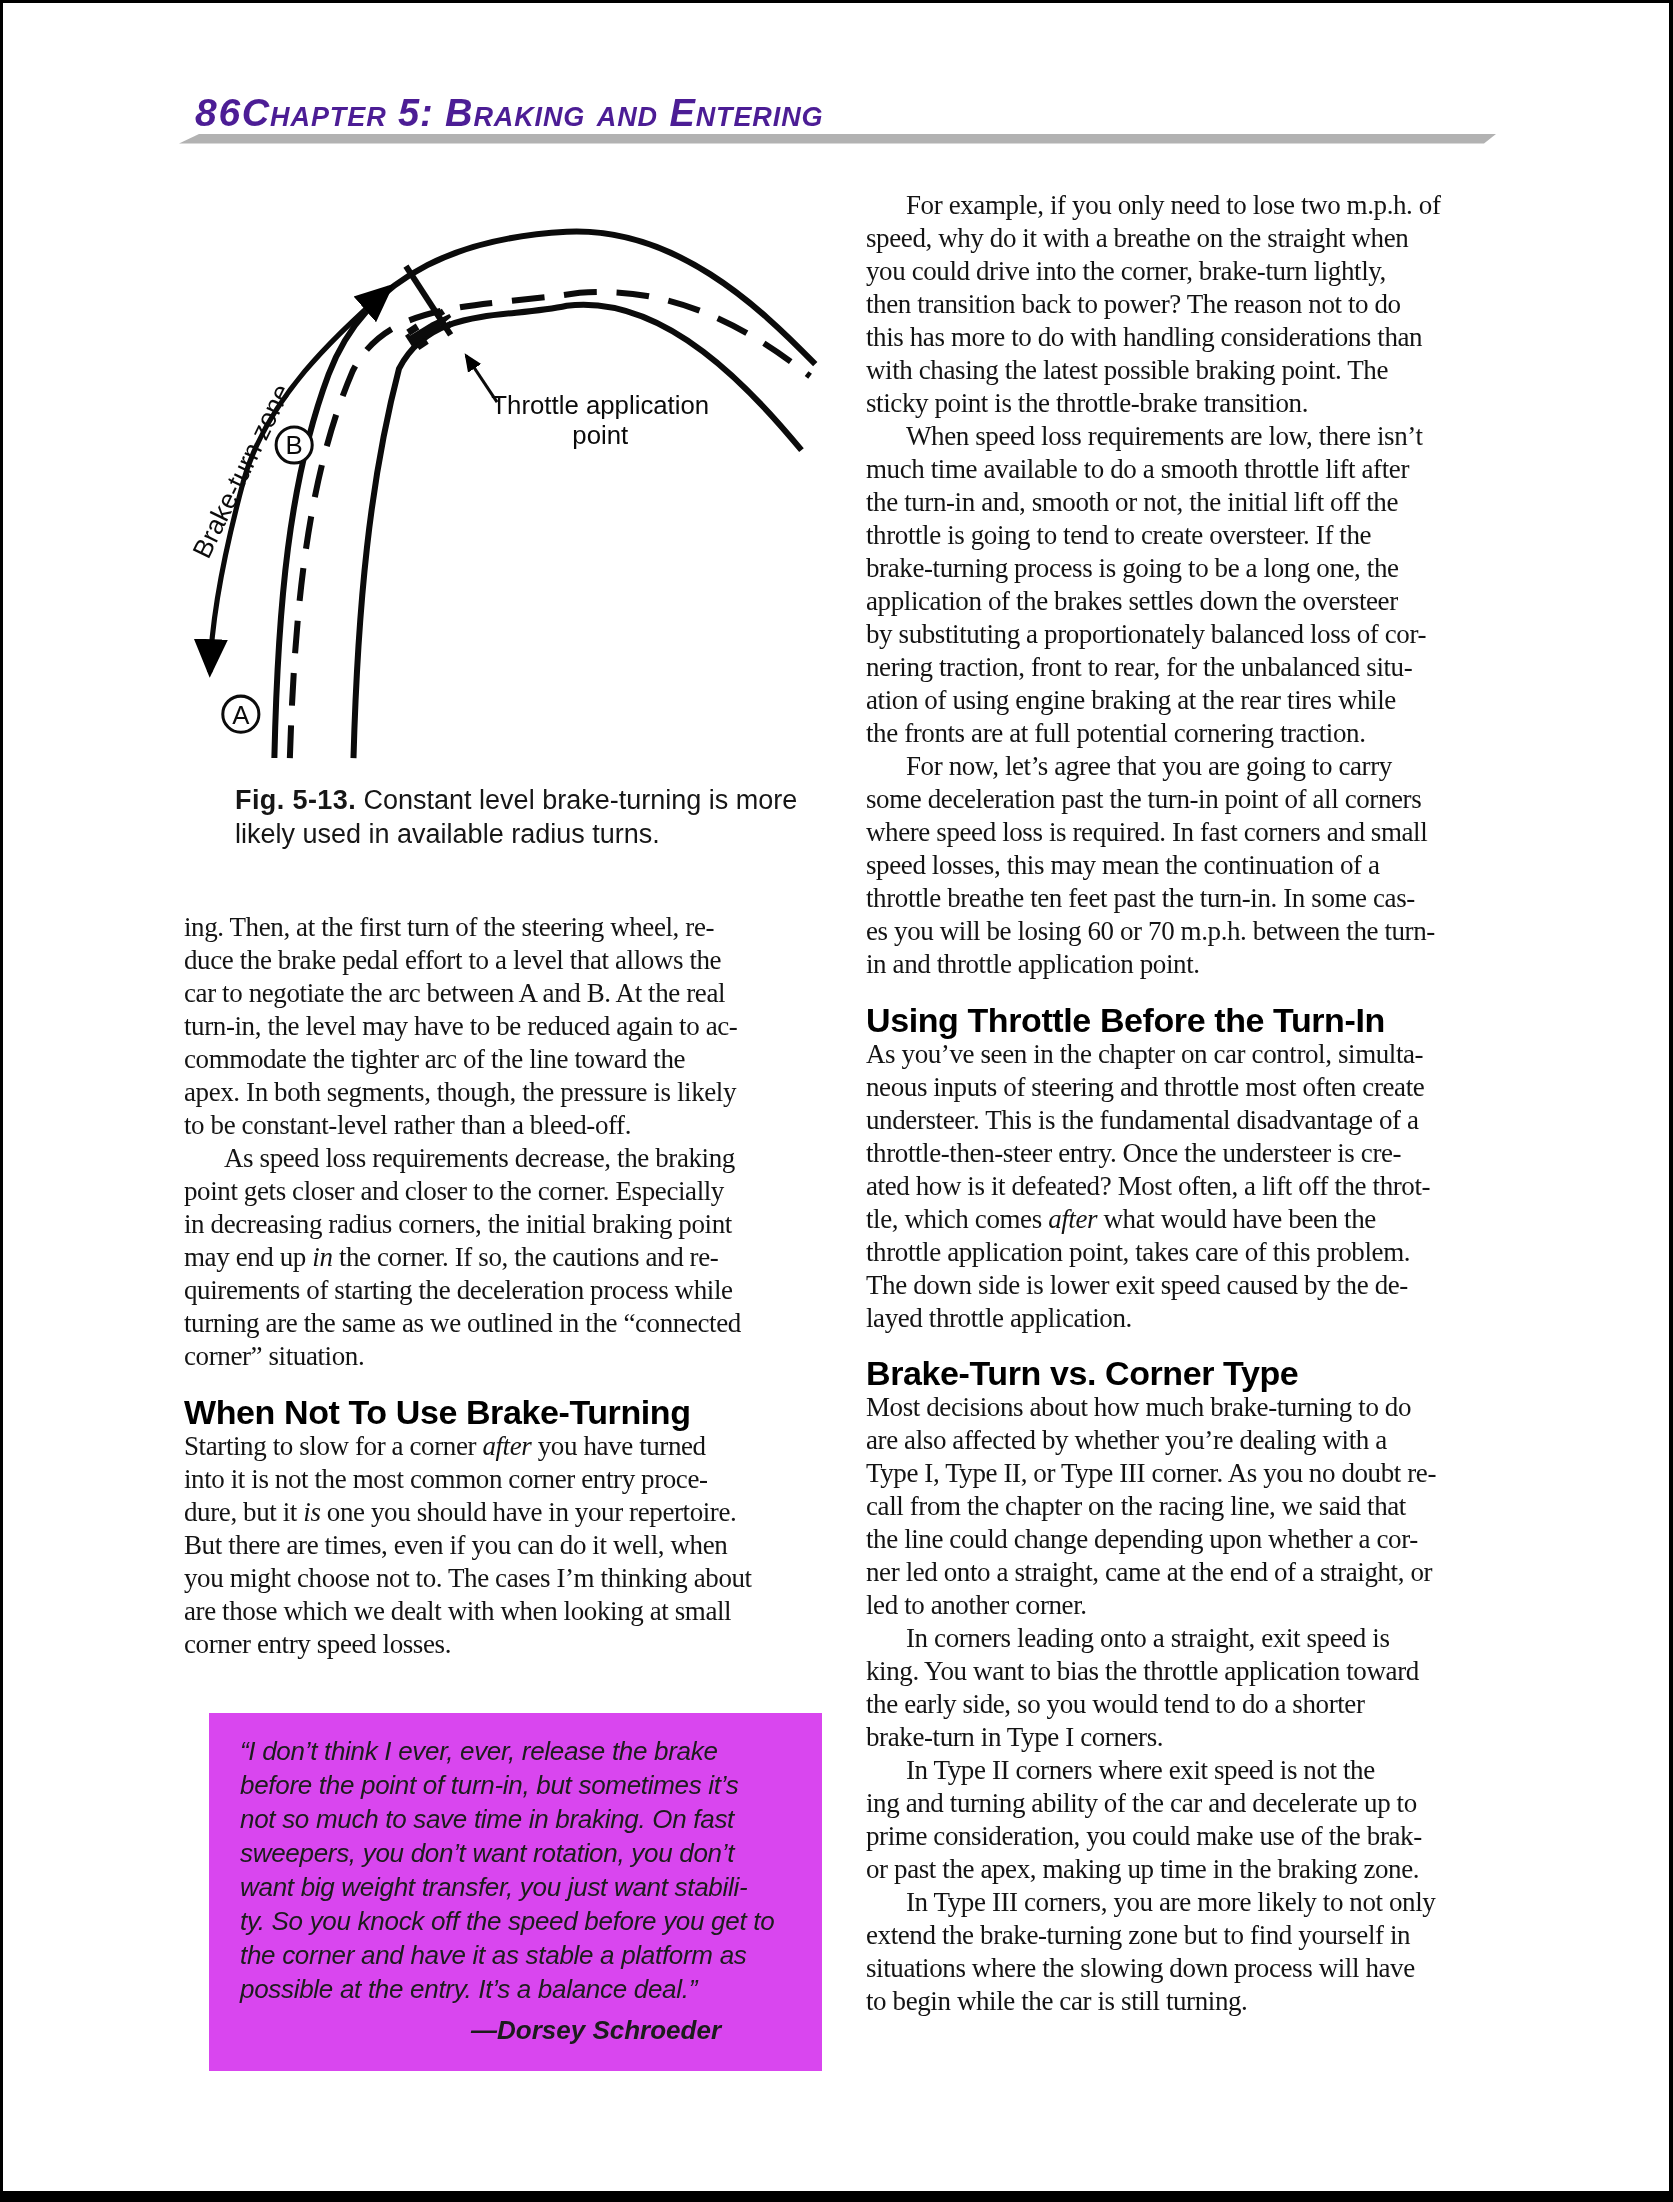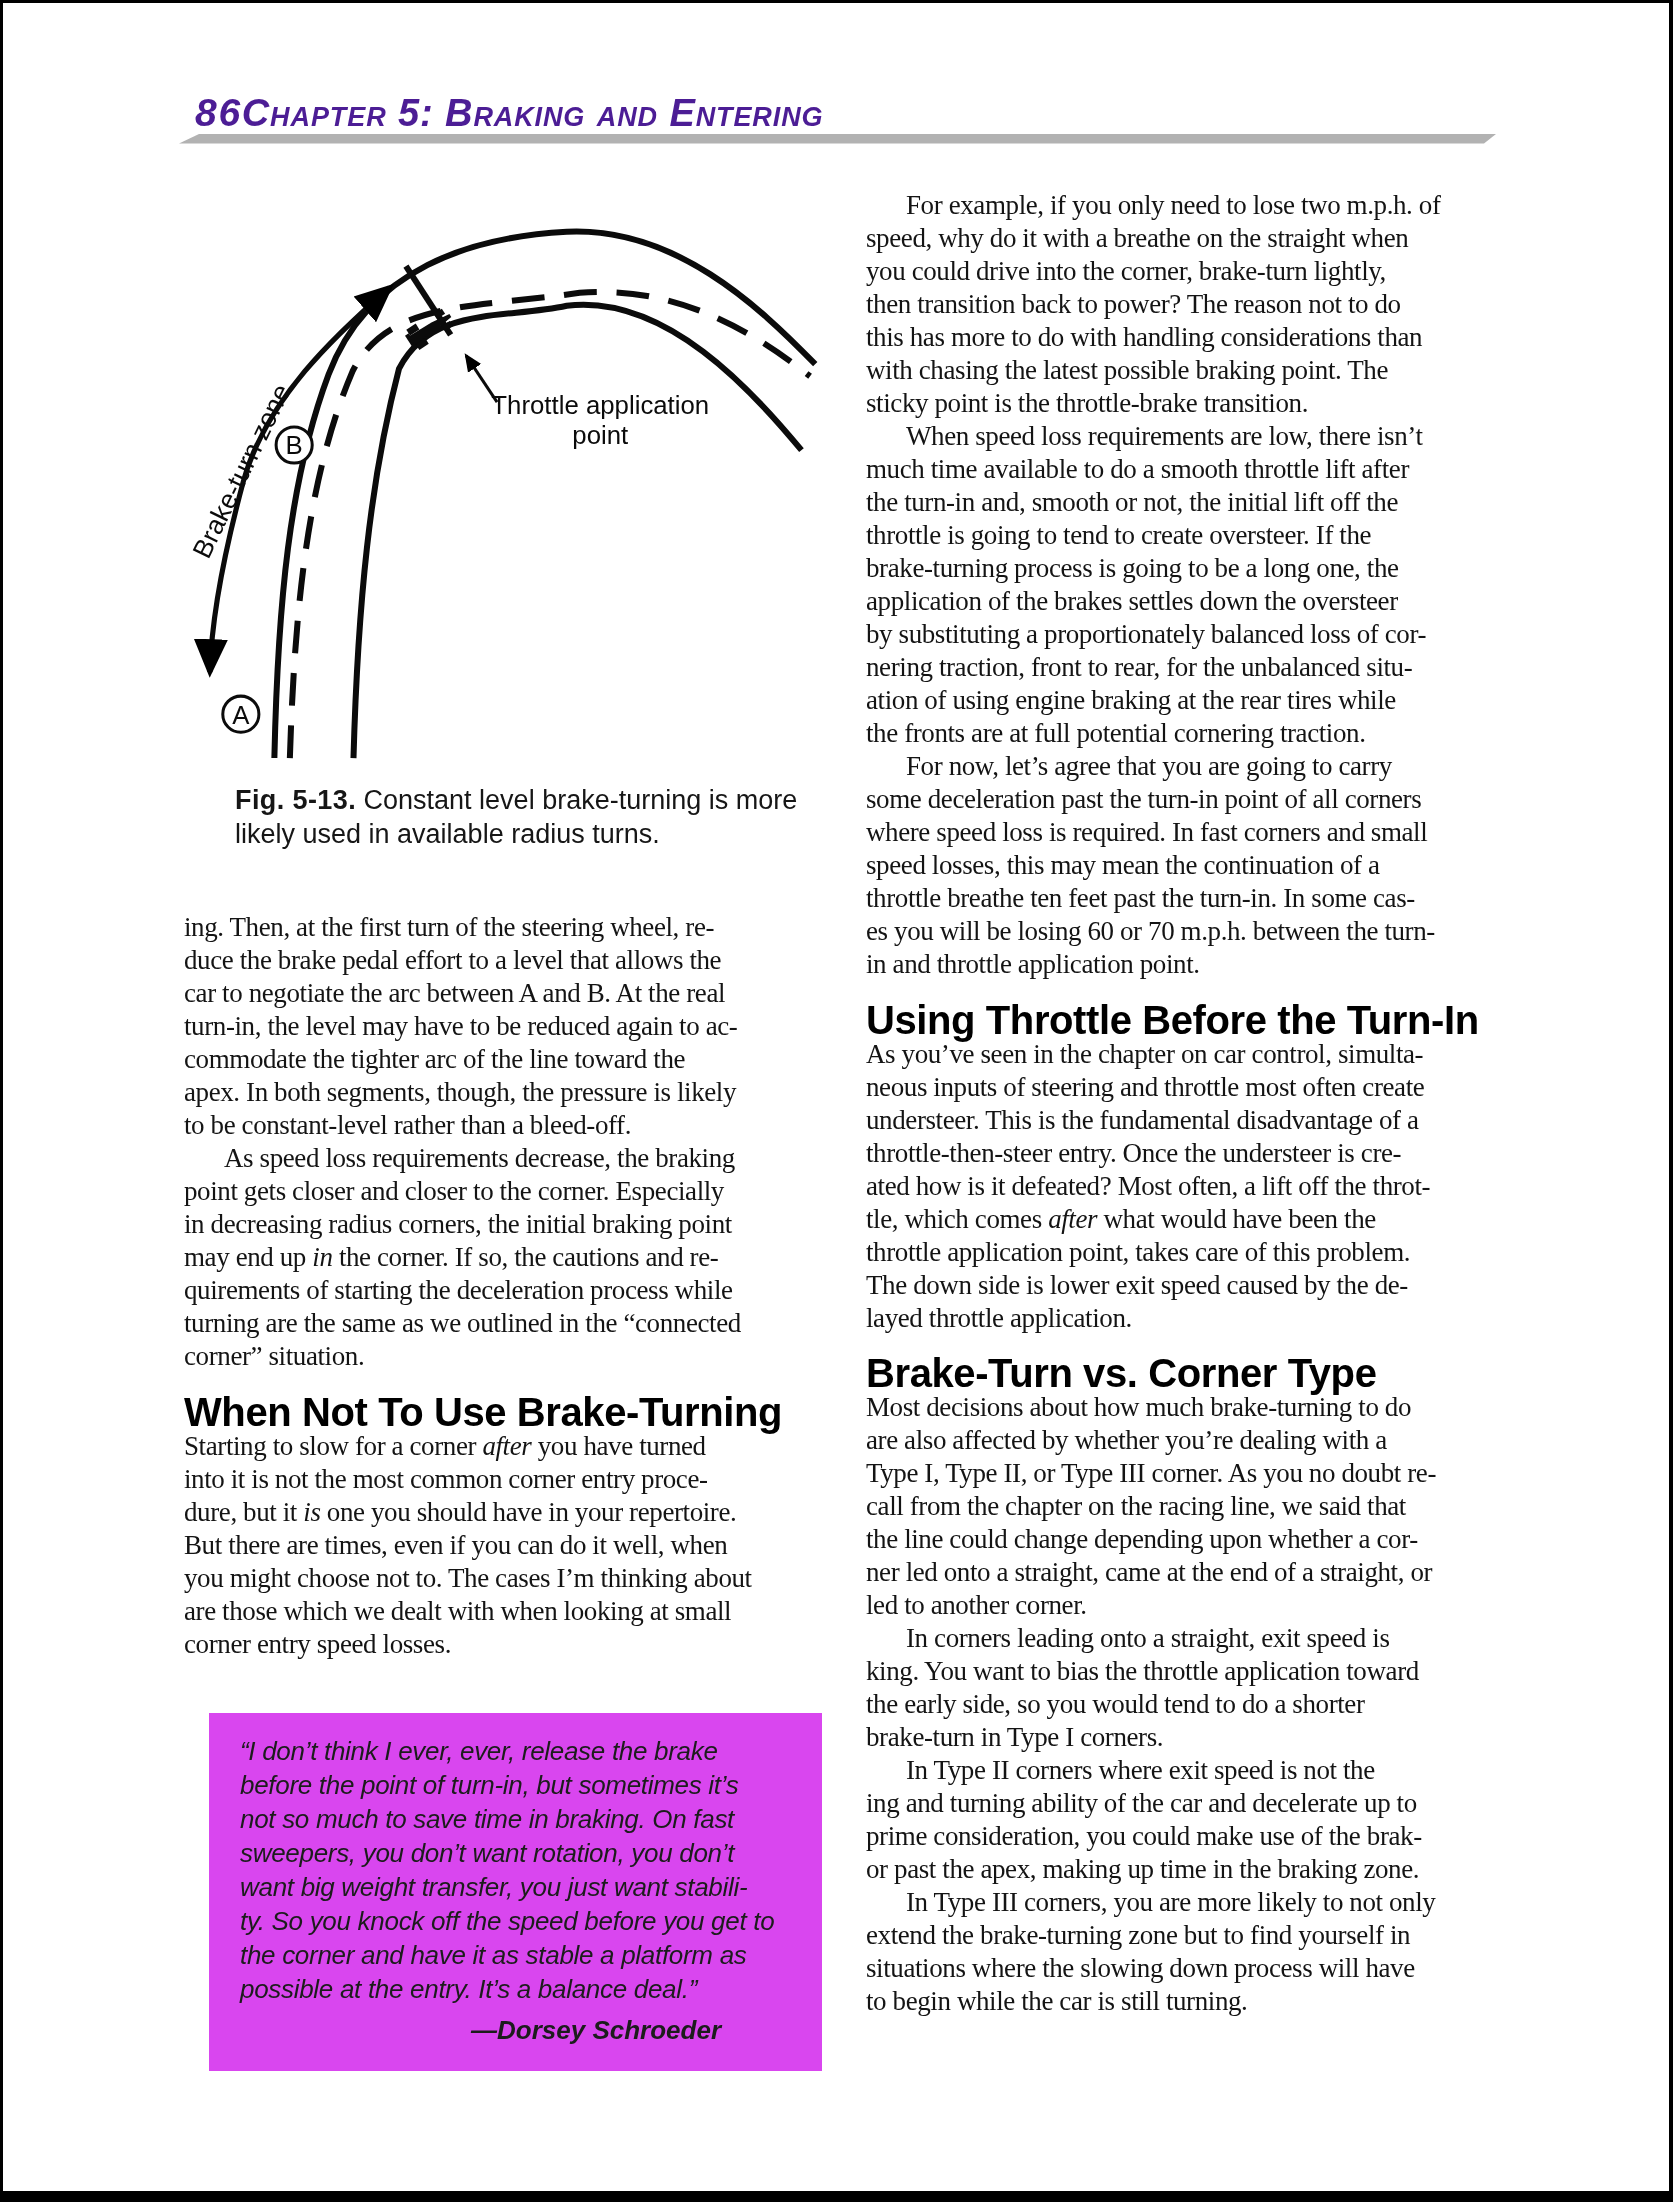--- a/index.html
+++ b/index.html
@@ -40,21 +40,21 @@
   .fig-caption b{font-weight:700;letter-spacing:0.4px;}
   
   .col{position:absolute;font-size:27px;letter-spacing:-0.4px;}
   .col-left{left:181px;top:908px;width:634px;}
   .col-right{left:863px;top:186px;width:628px;}
   .line{height:33px;line-height:33px;white-space:nowrap;}
   .line.indent{padding-left:40px;}
   .heading{
     margin-top:20.6px;height:36px;line-height:36px;
     font-family:"Liberation Sans", sans-serif;
-    font-weight:bold;font-size:40px;letter-spacing:-0.4px;color:#000;
+    font-weight:bold;font-size:34px;letter-spacing:-0.4px;color:#000;
     white-space:nowrap;
   }
   
   .quote-box{
     position:absolute;left:206px;top:1710px;width:613px;height:358px;
     box-sizing:border-box;padding:20.6px 29px 0 31px;
   }
   .qline{
     height:34px;line-height:34px;white-space:nowrap;
     font-family:"Liberation Sans", sans-serif;

